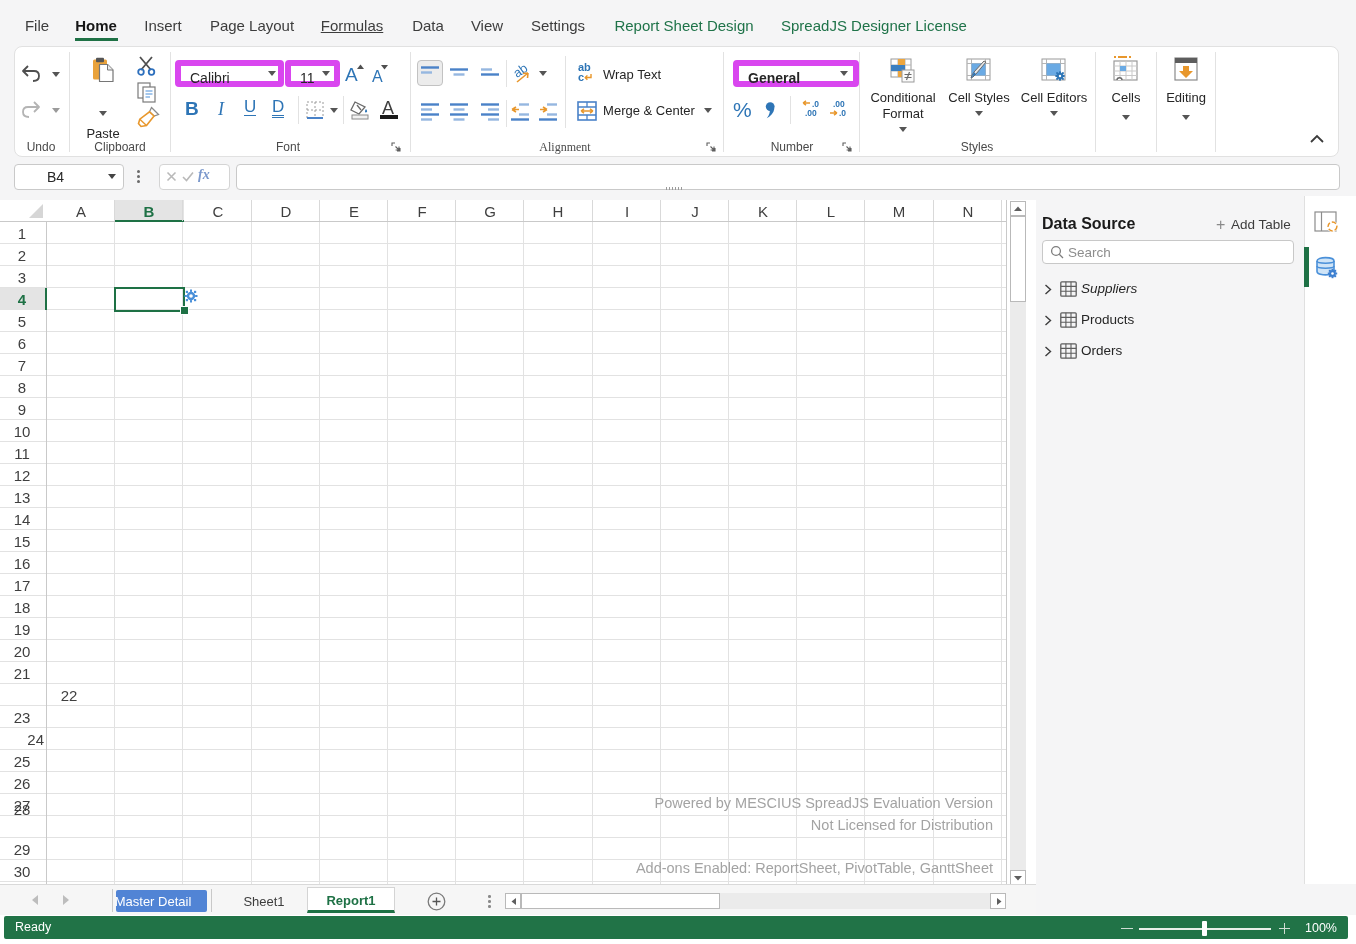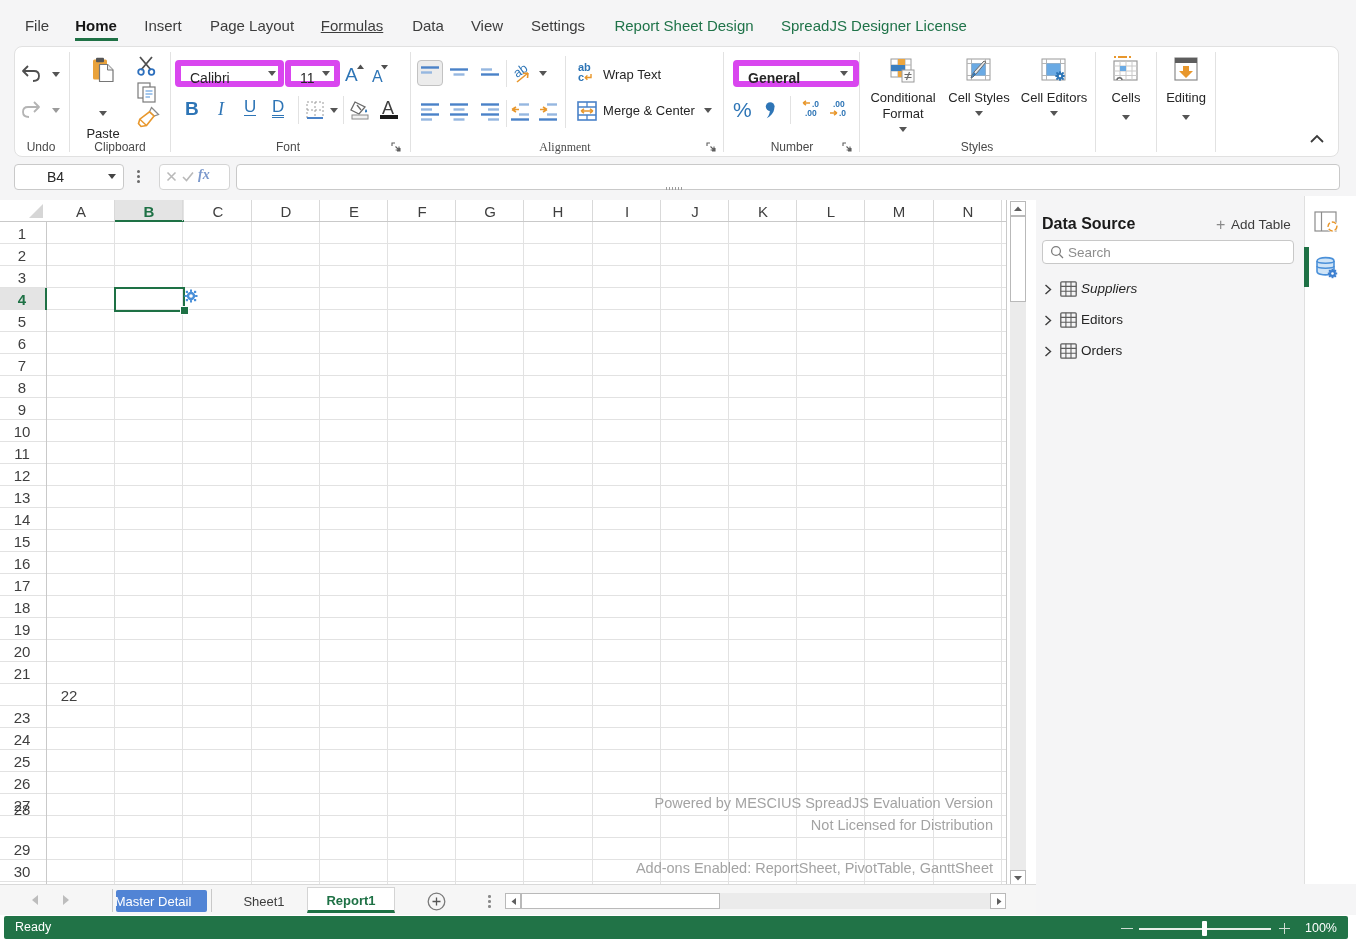--- a/index.html
+++ b/index.html
@@ -357,21 +357,21 @@
   <div class="rn" style="top:511px;">14</div>
   <div class="rn" style="top:533px;">15</div>
   <div class="rn" style="top:555px;">16</div>
   <div class="rn" style="top:577px;">17</div>
   <div class="rn" style="top:599px;">18</div>
   <div class="rn" style="top:621px;">19</div>
   <div class="rn" style="top:643px;">20</div>
   <div class="rn" style="top:665px;">21</div>
   <div class="rn" style="top:687px;margin-left:47px;">22</div>
   <div class="rn" style="top:709px;">23</div>
-  <div class="rn" style="top:731px;">24</div>
+  <div class="rn" style="top:731px;text-align:right;">24</div>
   <div class="rn" style="top:753px;">25</div>
   <div class="rn" style="top:775px;">26</div>
   <div class="rn" style="top:797px;">27</div>
   <div class="rn" style="top:801px;">28</div>
   <div class="rn" style="top:841px;">29</div>
   <div class="rn" style="top:863px;">30</div>
 
   <div class="abs" style="left:47px;top:222px;width:960px;height:662px;background-image:repeating-linear-gradient(to right,transparent 0 67.2px,#e2e2e2 67.2px 68.2px),repeating-linear-gradient(to bottom,transparent 0 21px,#e2e2e2 21px 22px);"></div>
   <div class="abs" style="left:1006px;top:200px;width:1px;height:684px;background:#c9c9c9;"></div>
 
@@ -427,21 +427,21 @@
     <path d="M0.8 5.4 H16.2 M0.8 10.2 H16.2 M5.9 0.8 V15.2 M11 0.8 V15.2" stroke="#5d5d5d" stroke-width="1.1"></path>
   </svg>
   <div class="tree" style="left:1081px;top:281px;font-style:italic;">Suppliers</div>
   <svg class="abs" style="left:1044px;top:315px;" width="8" height="11">
       <path d="M1.5 1 L6.5 5.5 L1.5 10" stroke="#3d3d3d" stroke-width="1.4" fill="none"></path>
     </svg>
   <svg class="abs" style="left:1060px;top:312px;" width="17" height="16" viewBox="0 0 17 16">
     <rect x="0.8" y="0.8" width="15.4" height="14.4" fill="none" stroke="#5d5d5d" stroke-width="1.3" rx="1"></rect>
     <path d="M0.8 5.4 H16.2 M0.8 10.2 H16.2 M5.9 0.8 V15.2 M11 0.8 V15.2" stroke="#5d5d5d" stroke-width="1.1"></path>
   </svg>
-  <div class="tree" style="left:1081px;top:312px;">Editors</div>
+  <div class="tree" style="left:1081px;top:312px;">Products</div>
   <svg class="abs" style="left:1044px;top:346px;" width="8" height="11">
       <path d="M1.5 1 L6.5 5.5 L1.5 10" stroke="#3d3d3d" stroke-width="1.4" fill="none"></path>
     </svg>
   <svg class="abs" style="left:1060px;top:343px;" width="17" height="16" viewBox="0 0 17 16">
     <rect x="0.8" y="0.8" width="15.4" height="14.4" fill="none" stroke="#5d5d5d" stroke-width="1.3" rx="1"></rect>
     <path d="M0.8 5.4 H16.2 M0.8 10.2 H16.2 M5.9 0.8 V15.2 M11 0.8 V15.2" stroke="#5d5d5d" stroke-width="1.1"></path>
   </svg>
   <div class="tree" style="left:1081px;top:343px;">Orders</div>
 
   <div class="abs" style="left:1304px;top:196px;width:52px;height:719px;background:#fff;border-left:1px solid #e0e0e0;box-sizing:border-box;"></div>

